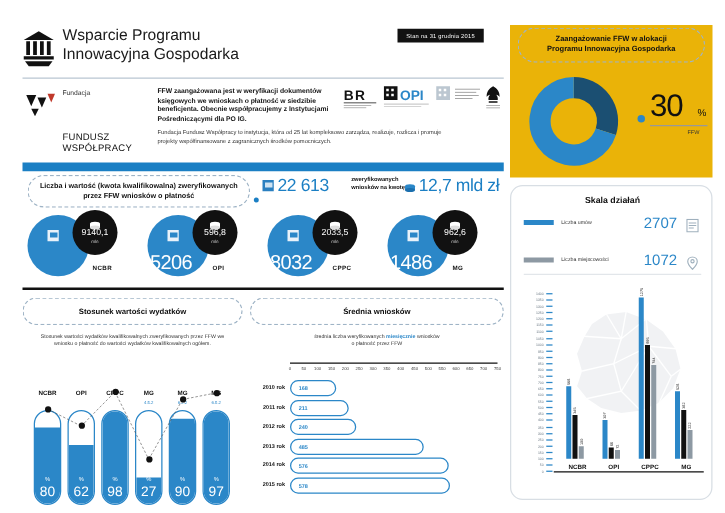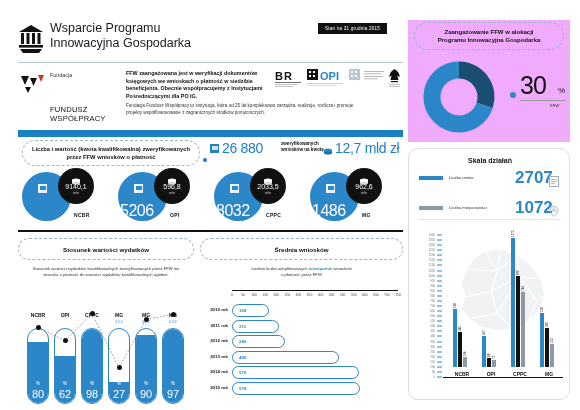--- a/index.html
+++ b/index.html
@@ -111,21 +111,21 @@
   .yearrow .yl { position:absolute; left:0; top:3px; width:28px; text-align:right; font-size:4.4px; font-weight:bold; color:#111; }
   .ybar {
     position:absolute; left:32px; top:0; height:13px;
     border:1.4px solid #2b87c8; border-radius:7px; background:#fff;
   }
   .ybar span { position:absolute; left:6px; top:3.2px; font-size:4.4px; color:#2b87c8; font-weight:bold; }
 
   
   .panel-rt {
     position:absolute; left:408px; top:20px; width:162px; height:122px;
-    background:#f0abfc;
+    background:#eab308;
   }
   .rt-pill {
     position:absolute; left:6px; top:2px; width:150px; height:28px;
     border:1px dashed #9fb4c6; border-radius:14px;
     display:flex; align-items:center; justify-content:center; text-align:center;
   }
   .rt-pill span { font-size:6px; line-height:8.4px; font-weight:bold; color:#111; }
   .donut { position:absolute; left:14px; top:40px; width:74px; height:74px; }
   .pct-dot { position:absolute; left:102px; top:72px; width:6px; height:6px; border-radius:50%; background:#2b87c8; }
   .pct-wrap { position:absolute; left:112px; top:52px; width:50px; height:44px; }
@@ -137,21 +137,21 @@
   
   .panel-rb {
     position:absolute; left:408px; top:148px; width:162px; height:252px;
     border:1px solid #d8dee4; border-radius:10px; background:#fff;
   }
   .rb-title { position:absolute; left:0; top:8px; width:162px; text-align:center; font-size:7px; font-weight:bold; color:#111; }
   .rb-legend { position:absolute; left:10px; top:22px; width:142px; height:46px; }
   .lg-row { position:absolute; left:0; width:142px; height:15px; }
   .lg-swatch { position:absolute; left:0; top:5px; width:24px; height:4px; }
   .lg-label { position:absolute; left:30px; top:4px; font-size:4.2px; color:#333; }
-  .lg-val { position:absolute; left:96px; top:0px; font-size:17px; font-weight:700; color:#2b87c8; line-height:14px; }
+  .lg-val { position:absolute; left:96px; top:0px; font-size:12px; font-weight:400; color:#2b87c8; line-height:14px; }
   .lg-ico { position:absolute; left:130px; top:2px; width:10px; height:11px; }
   .rb-sep { position:absolute; left:10px; top:70px; width:142px; height:1px; background:#e2e6ea; }
 
   .chart { position:absolute; left:6px; top:74px; width:152px; height:172px; }
   .yaxis { position:absolute; left:2px; top:2px; width:26px; height:152px; }
   .ytick { position:absolute; right:8px; font-size:2.8px; color:#6a7782; transform:translateY(-50%); }
   .ytickmark { position:absolute; right:1px; width:5px; height:1px; background:#2b87c8; transform:translateY(-50%); }
   .plot { position:absolute; left:28px; top:2px; width:120px; height:152px; }
   .map-bg { position:absolute; left:4px; top:6px; width:112px; height:112px; opacity:.55; }
   .grp { position:absolute; bottom:10px; width:30px; height:142px; }
@@ -252,21 +252,21 @@
 
   <div class="blue-band"></div>
 
   <div class="kpi-title-box">
     <span>Liczba i wartość (kwota kwalifikowalna) zweryfikowanych przez FFW wniosków o płatność</span>
   </div>
 
   <div class="kpi-head">
     <div class="kpi-dot"></div>
     <div class="kpi-sq"></div>
-    <div class="kpi-num1">26 880</div>
+    <div class="kpi-num1">22 613</div>
     <div class="kpi-mid">
       <div>zweryfikowanych</div>
       <div>wniosków na kwotę</div>
     </div>
     <div class="kpi-coin">
       <svg width="10" height="10" viewBox="0 0 10 10">
         <ellipse cx="5" cy="3" rx="4" ry="1.6" fill="#2b87c8"></ellipse>
         <rect x="1" y="3" width="8" height="3" fill="#2b87c8"></rect>
         <ellipse cx="5" cy="6" rx="4" ry="1.6" fill="#1b6fae"></ellipse>
       </svg>

